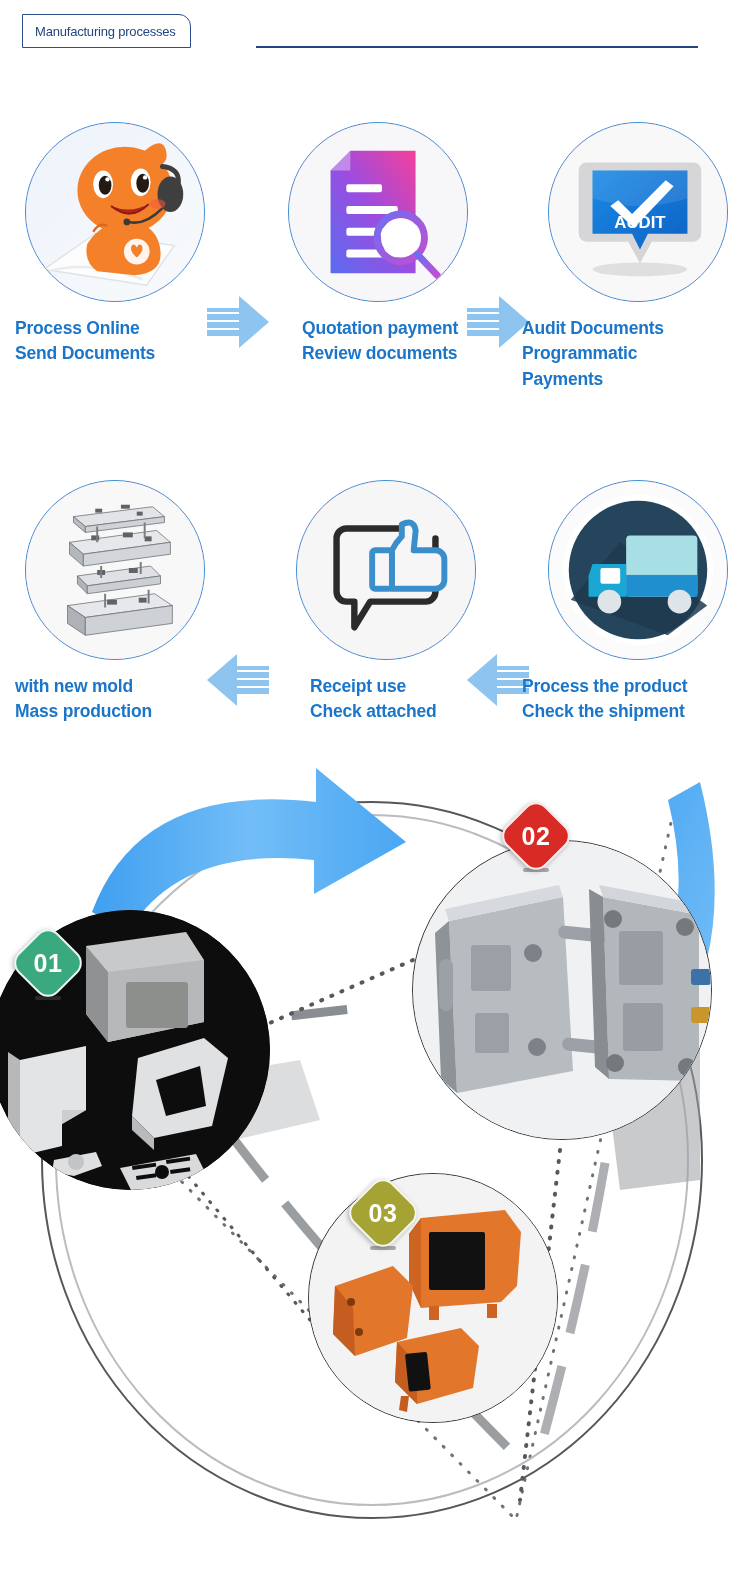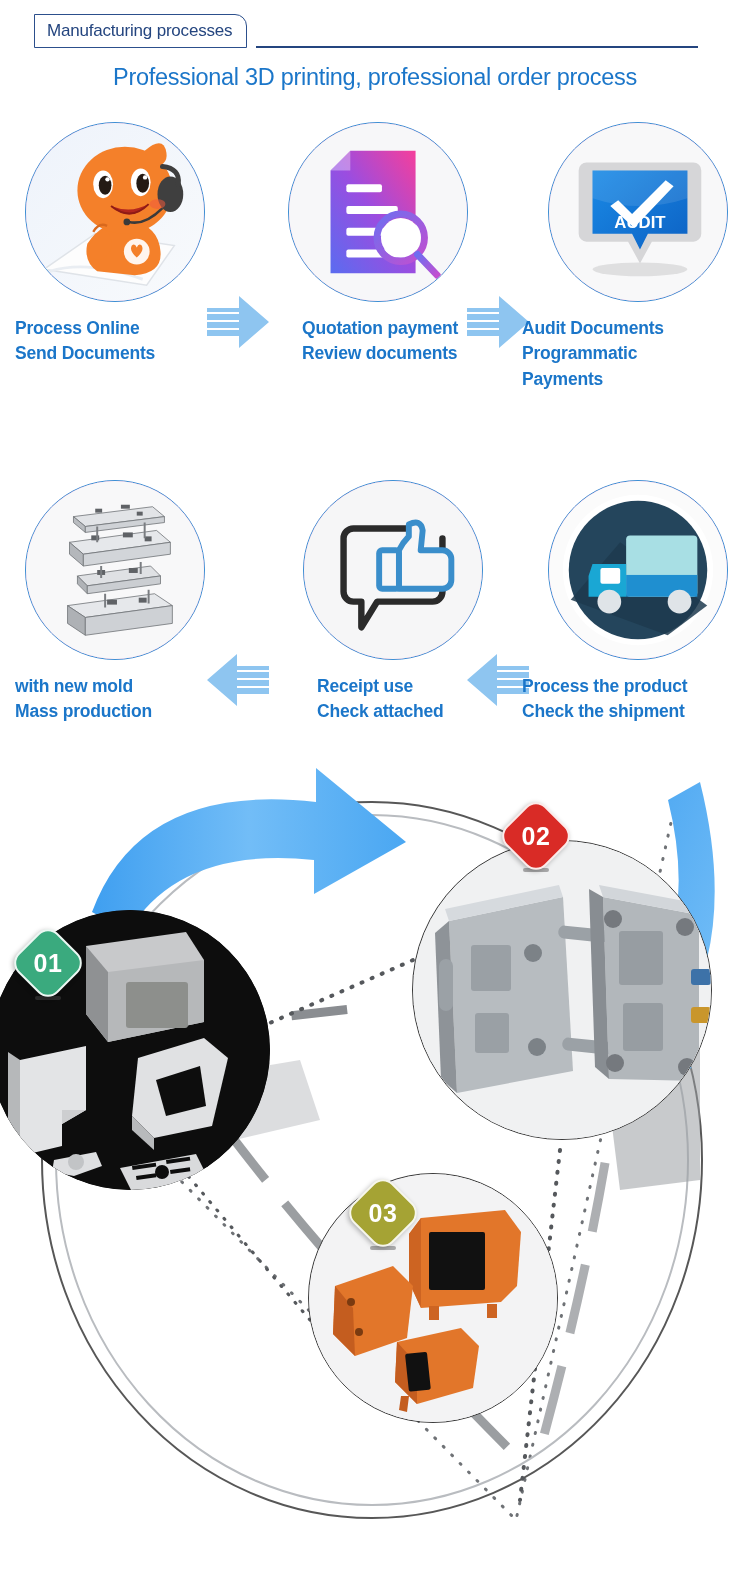--- a/index.html
+++ b/index.html
@@ -16,26 +16,25 @@
   .header { position: relative; height: 112px; }
   .tab-label {
     position: absolute;
     left: 22px; top: 14px;
     height: 34px;
     padding: 0 14px 0 12px;
     display: flex; align-items: center;
     border: 1.5px solid #2c4f8c;
     border-radius: 0 12px 0 0;
     color: #24457f;
-    font-size: 17px;
+    font-size: 13px;
     letter-spacing: -0.2px;
     white-space: nowrap;
     background: #fff;
     z-index: 3;
-    margin-left: 12px;
   }
   .tab-rule {
     position: absolute;
     left: 256px; top: 46px;
     width: 442px; height: 0;
     border-top: 2px solid #24457f;
     z-index: 1;
   }
   .main-title {
     position: absolute;
@@ -74,21 +73,21 @@
   .cap-left   { text-align: left;  padding-left: 20px; }
   .cap-center { text-align: left;  padding-left: 44px; }
   .cap-right  { text-align: left;  padding-left: 4px; }
 
   
   .s1 { left: -5px;  top: 10px; }
   .s2 { left: 258px; top: 10px; }
   .s3 { left: 518px; top: 10px; }
   
   .s4 { left: -5px;  top: 368px; }
-  .s5 { left: 273px; top: 368px; }
+  .s5 { left: 266px; top: 368px; }
   .s6 { left: 518px; top: 368px; }
 
   
   .arrow-h { position: absolute; width: 66px; height: 56px; }
   .arrow-h.a1 { left: 205px; top: 182px; }
   .arrow-h.a2 { left: 465px; top: 182px; }
   .arrow-h.back1 { left: 205px; top: 540px; }
   .arrow-h.back2 { left: 465px; top: 540px; }
   .arrow-v { position: absolute; left: 615px; top: 398px; width: 54px; height: 70px; }
 
@@ -146,21 +145,20 @@
   .stem-03 { left: 370px; top: 486px; }
 </style>
 </head>
 <body>
 
 <div class="page">
 
   <div class="header">
     <div class="tab-label">Manufacturing processes</div>
     <div class="tab-rule"></div>
-    <div class="main-title">Professional 3D printing, professional order process</div>
   </div>
 
   <div class="process">
 
     <div class="step s1">
       <div class="circle">
         <svg width="180" height="180" viewBox="0 0 180 180">
           <defs>
             <linearGradient id="bgm" x1="0" y1="0" x2="1" y2="1">
               <stop offset="0" stop-color="#eef3fb"></stop>

